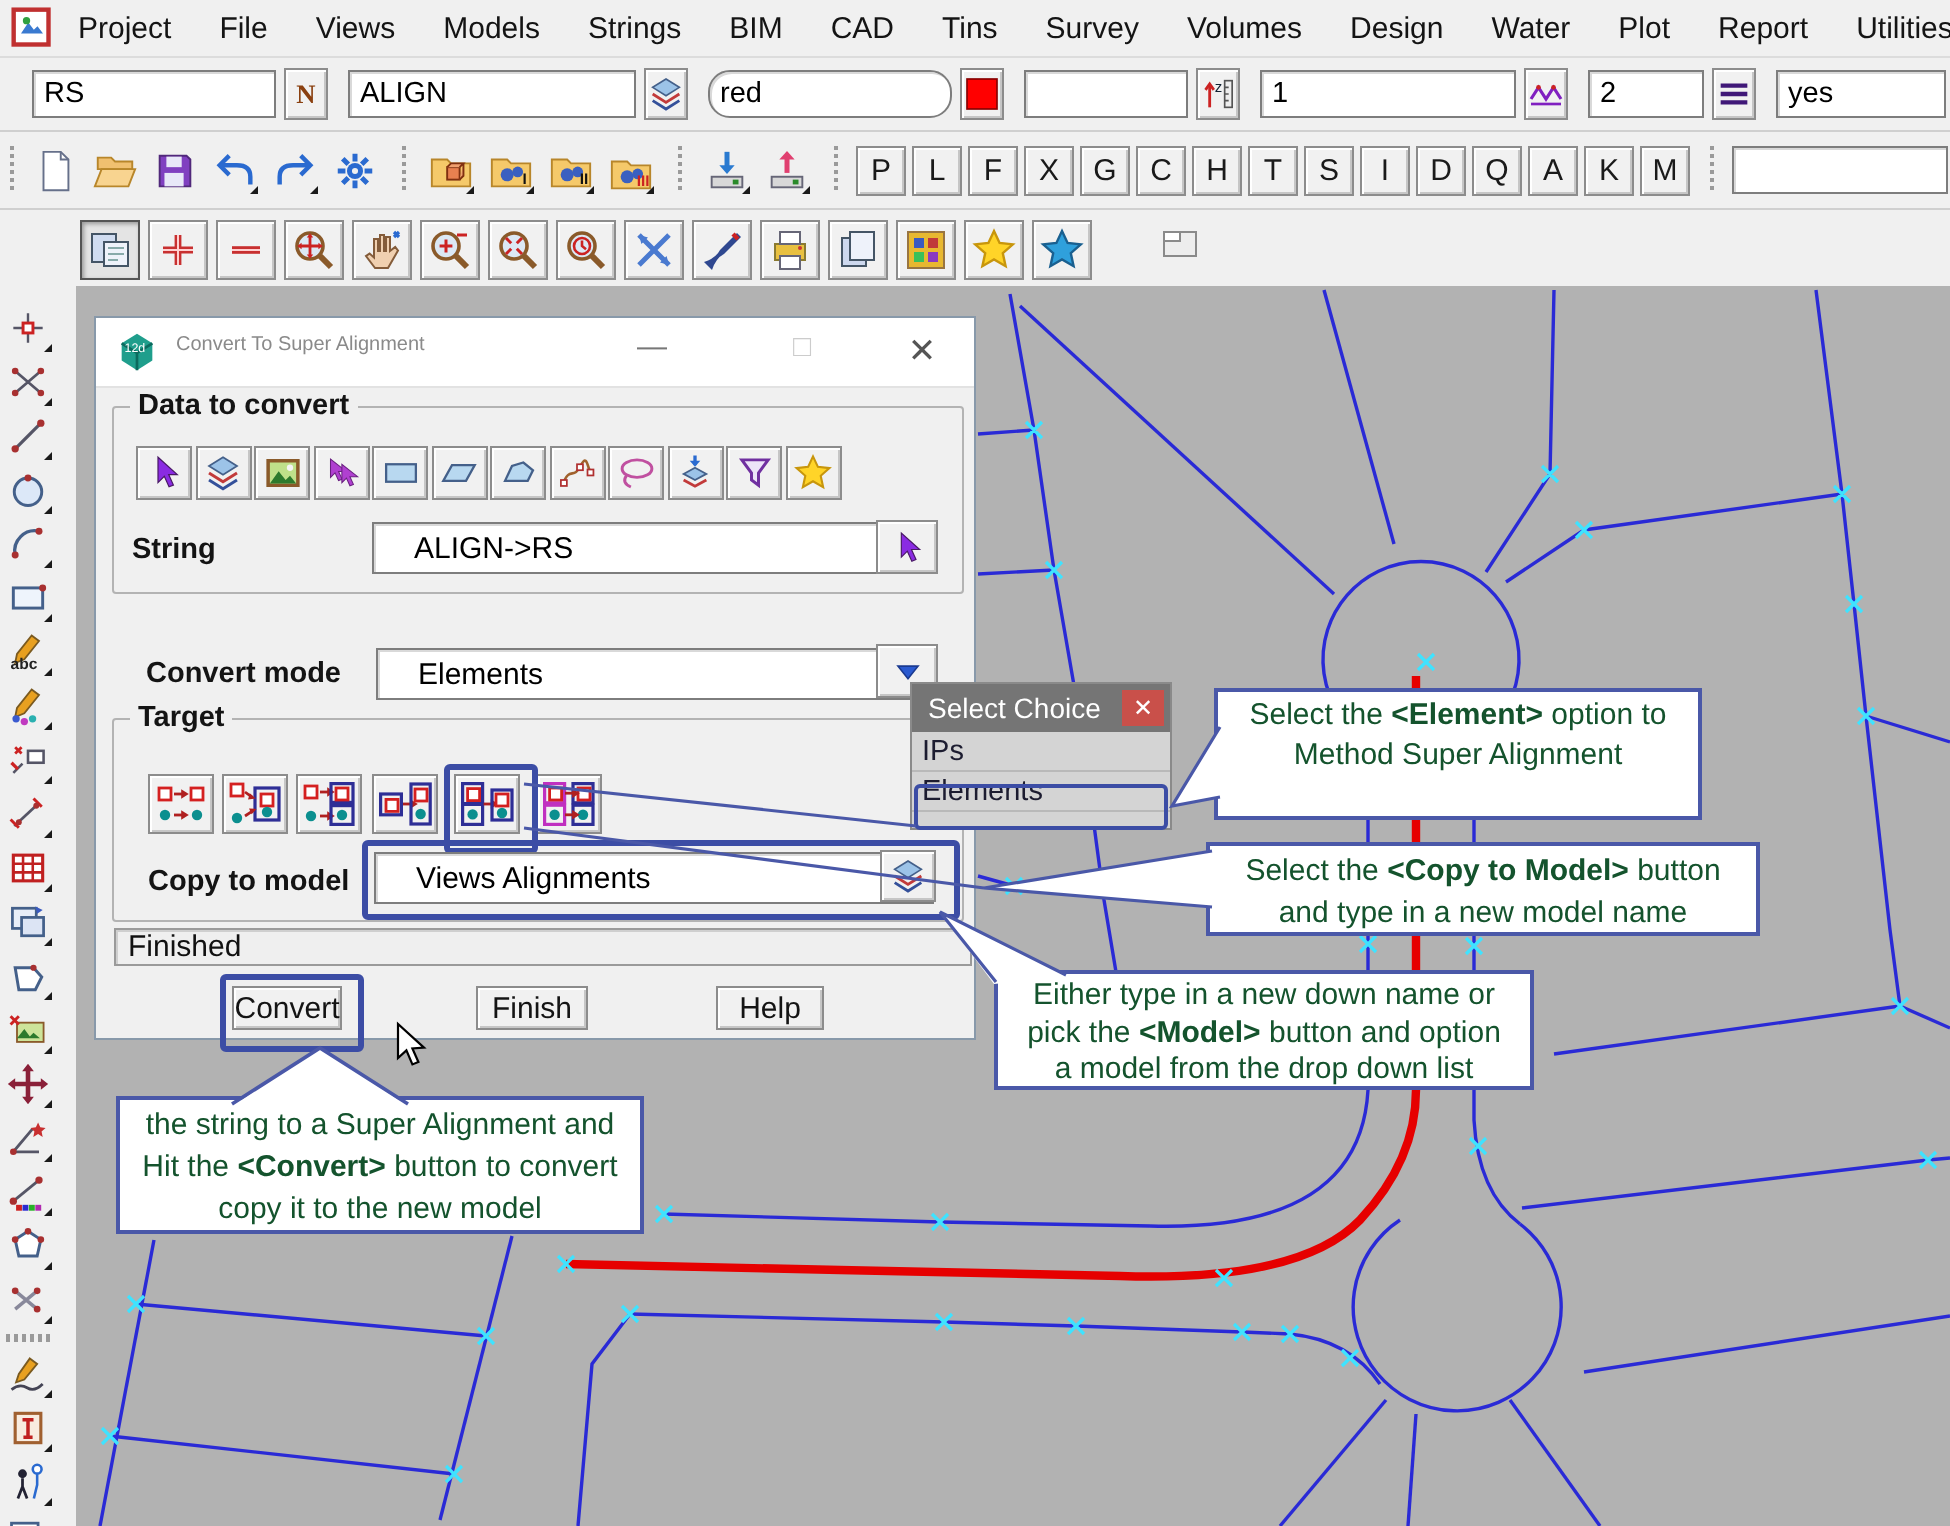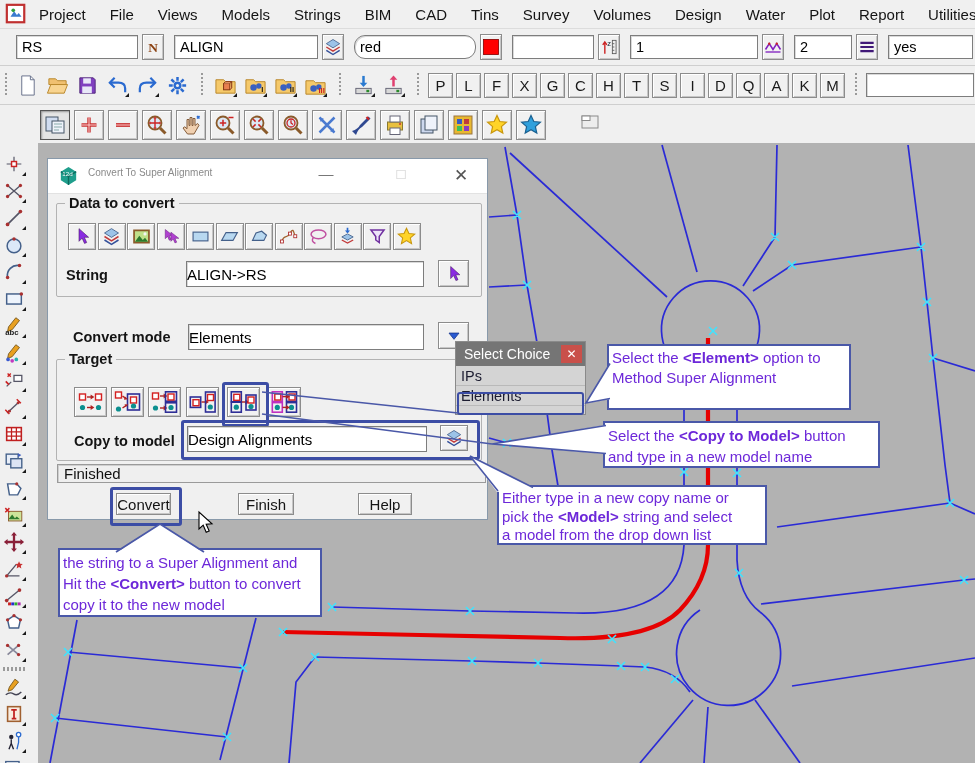--- a/index.html
+++ b/index.html
@@ -29,32 +29,32 @@
   
   #canvas{left:38px;top:143px;width:937px;height:620px;background:#b2b2b2}
   
   #dialog{left:47px;top:158px;width:441px;height:362px;background:#f0f0f0;border:1px solid #8899aa;box-sizing:border-box;z-index:10}
   #dlg-title{position:absolute;left:0;top:0;width:100%;height:34px;background:#fff;border-bottom:1px solid #e2e2e2}
   .dlg-title-text{position:absolute;left:40px;top:8px;font-size:10px;color:#8a8a8a}
   .winbtn{position:absolute;top:6px;font-size:15px;color:#777;width:26px;text-align:center}
   .grp{position:absolute;border:1px solid #b3b3b3;border-radius:2px}
   .grp-label{position:absolute;top:-9px;left:8px;background:#f0f0f0;padding:0 4px;font-size:14.5px;font-weight:bold;color:#141414}
   .dlabel{position:absolute;font-size:14.5px;font-weight:bold;color:#141414}
-  .dinp{position:absolute;background:#fff;border:1px solid #7d7d7d;box-shadow:inset 1px 1px 0 #d9d9d9;font-size:15px;padding:1px 0;display:flex;align-items:center;color:#000}
+  .dinp{position:absolute;background:#fff;border:1px solid #7d7d7d;box-shadow:inset 1px 1px 0 #d9d9d9;font-size:15px;padding:1px 20px;display:flex;align-items:center;color:#000}
   .dbtn{position:absolute;font-size:15px;color:#141414}
   .hl{position:absolute;border:3px solid #3c4da5;border-radius:3px;pointer-events:none}
   .status{position:absolute;background:#efefef;border:1px solid #9a9a9a;box-shadow:inset 1px 1px 0 #cfcfcf;font-size:15px;display:flex;align-items:center;padding-left:6px;color:#111}
   
   #popup{left:455px;top:341px;width:131px;height:74px;z-index:20;border:1px solid #8a8a8a;box-sizing:border-box;background:#d4d4d4}
   #popup-title{height:24px;background:#757575;color:#fff;font-size:14px;display:flex;align-items:center;padding-left:8px;position:relative}
   #popup-close{position:absolute;right:3px;top:3px;width:21px;height:18px;background:#c9504a;color:#fff;font-size:12px;display:flex;align-items:center;justify-content:center}
   .popup-item{height:19px;font-size:14.5px;font-weight:500;color:#1c1c30;padding-left:5px;display:flex;align-items:center;border-bottom:1px solid #b9b9b9}
   
   .callout{position:absolute;background:#fff;border:2px solid #4a58a8;box-sizing:border-box;z-index:30;
-           text-align:left;color:#6d28d9;padding:2px 3px}
+           text-align:center;color:#14532d;padding:2px 3px}
   .callout div{white-space:nowrap}
   #leaders{left:0;top:0;width:975px;height:763px;z-index:40;pointer-events:none}
   #cursor{left:0;top:0;width:975px;height:763px;z-index:50;pointer-events:none}
   svg{display:block}
 </style>
 </head>
 <body>
 
 <div id="menubar">
   <span id="logo" style="margin-left:5px">
@@ -755,21 +755,21 @@
           <rect x="15" y="11.6" width="10" height="9.6" fill="none" stroke="#2e2e96" stroke-width="1.6"></rect>
           <circle cx="20" cy="16.4" r="2.6" fill="#0b8f8f"></circle>
           <path d="M11 16.4h4" stroke="#b02020" stroke-width="1.4"></path>
           <path d="M14.6 13.999999999999998l3.8 2.4-3.8 2.4z" fill="#b02020"></path>
         </svg>
       </div>
     </div>
   <div class="hl" style="left:174px;top:223px;width:41px;height:39px"></div>
   <span class="dlabel" style="left:26px;top:274px">Copy to model</span>
   <div class="dinp" style="left:139px;top:267px;width:238px;height:22px">
-      <span>Design Alignments</span>
+      <span>Views Alignments</span>
     </div>
   <div class="btn abs" style="left:392px;top:266px;width:28px;height:26px" id="modelbtn">
       <svg width="20" height="20" viewBox="0 0 24 24">
         <path d="M12 3 20 8 12 13 4 8z" fill="#9cc3e8" stroke="#44608a"></path>
         <path d="M4 12l8 5 8-5" fill="none" stroke="#c23a3a" stroke-width="1.7"></path>
         <path d="M4 16l8 5 8-5" fill="none" stroke="#34509a" stroke-width="1.7"></path>
       </svg>
     </div>
   <div class="hl" style="left:133px;top:261px;width:293px;height: 34px"></div>
 
@@ -803,22 +803,22 @@
 
 <div class="callout" id="co0" style="left:607px;top:344px;width:244px;height:66px;font-size:15px;line-height:20px">
     <div><span>Select the </span><b>&lt;Element&gt;</b><span> option to</span></div>
     <div><span>Method Super Alignment</span></div>
   </div>
 <div class="callout" id="co1" style="left:603px;top:421px;width:277px;height:47px;font-size:15px;line-height:21px">
     <div><span>Select the </span><b>&lt;Copy to Model&gt;</b><span> button</span></div>
     <div><span>and type in a new model name</span></div>
   </div>
 <div class="callout" id="co2" style="left:497px;top:485px;width:270px;height:60px;font-size:15px;line-height:18.5px">
-    <div><span>Either type in a new copy name or</span></div>
-    <div><span>pick the </span><b>&lt;Model&gt;</b><span> string and select</span></div>
+    <div><span>Either type in a new down name or</span></div>
+    <div><span>pick the </span><b>&lt;Model&gt;</b><span> button and option</span></div>
     <div><span>a model from the drop down list</span></div>
   </div>
 <div class="callout" id="co3" style="left:58px;top:548px;width:264px;height:69px;font-size:15px;line-height:21px">
     <div><span>the string to a Super Alignment and</span></div>
     <div><span>Hit the </span><b>&lt;Convert&gt;</b><span> button to convert</span></div>
     <div><span>copy it to the new model</span></div>
   </div>
 
 <svg id="leaders" class="abs" viewBox="0 0 975 763">
   <path d="M262,392 L458,413" stroke="#4a58a8" stroke-width="1.6" fill="none"></path>

